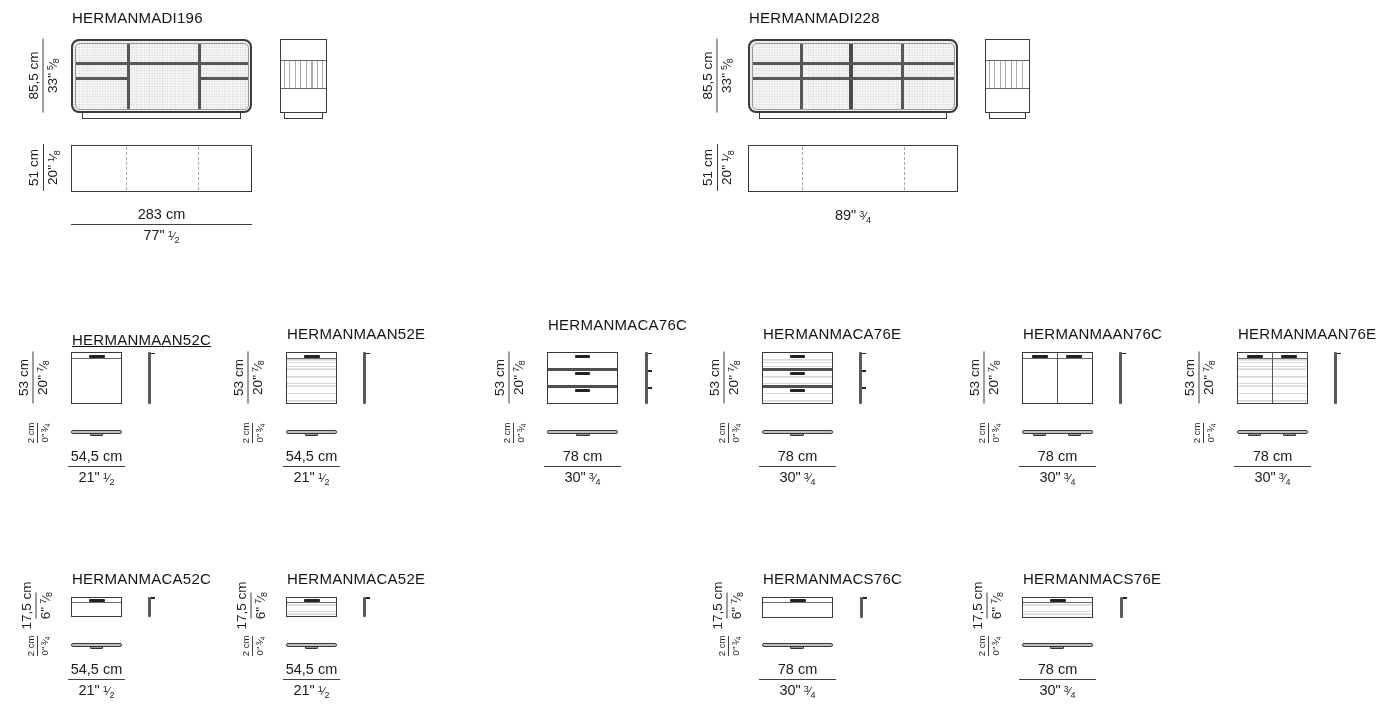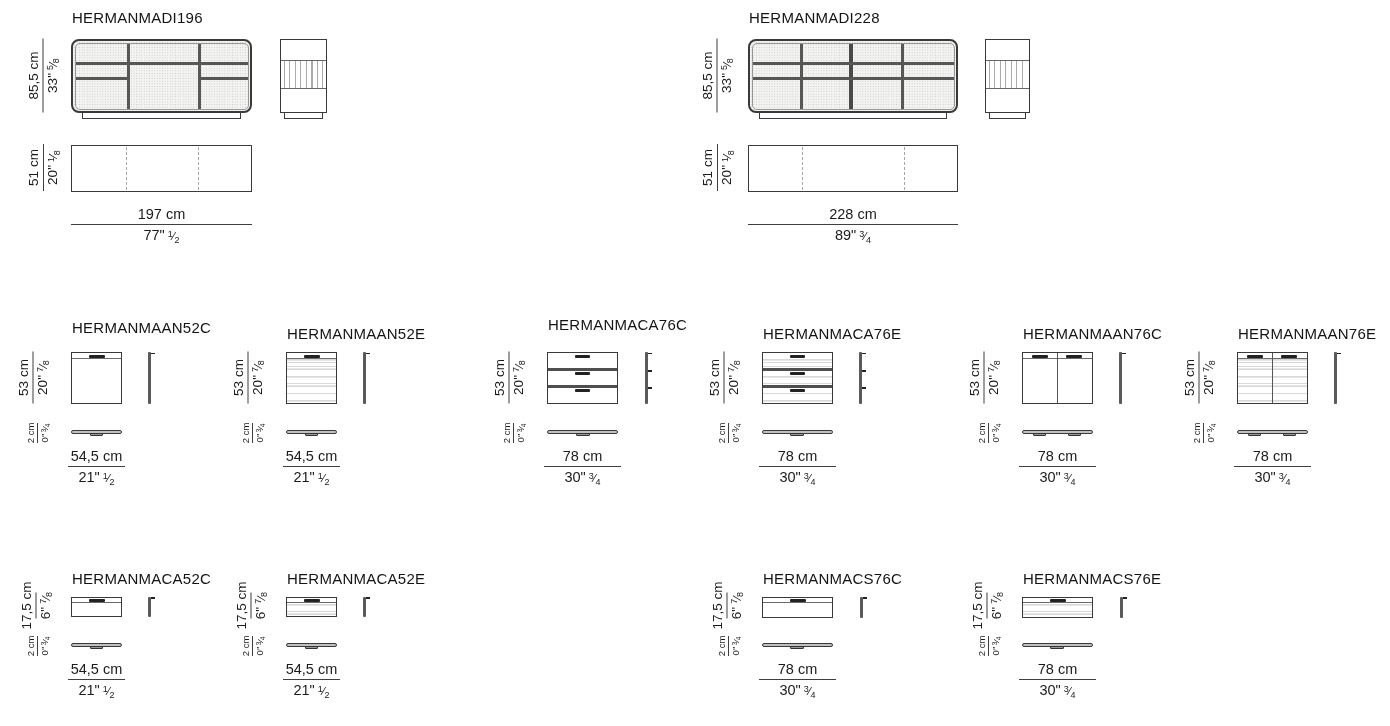--- a/index.html
+++ b/index.html
@@ -98,21 +98,21 @@
   <span class="bar" style="width:47px;"></span>
   <span class="t"><span>20"</span><span class="fr"><sup>1</sup><span class="sl"></span><sub>8</sub></span></span>
 </div>
 
 <div class="bigtop" style="left:71px; top:145px; width:181px; height:47px;">
   <div class="dash" style="left:54px;"></div>
   <div class="dash" style="left:126px;"></div>
 </div>
 
 <div class="wdim" style="left:71px; top:205px; width:181px;">
-  <span class="cmt">197 cm</span>
+  <span class="cmt">283 cm</span>
   <span class="int"><span>77"</span><span class="fr"><sup>1</sup><span class="sl"></span><sub>2</sub></span></span>
 </div>
 
 <div class="title" style="left:749px; top:9px;">HERMANMADI228</div>
 
 <div class="vdim" style="left:680px; top:58px; width:74px;">
   <span class="t">85,5 cm</span>
   <span class="bar" style="width:74px;"></span>
   <span class="t"><span>33"</span><span class="fr"><sup>5</sup><span class="sl"></span><sub>8</sub></span></span>
 </div>
@@ -138,25 +138,24 @@
   <span class="bar" style="width:47px;"></span>
   <span class="t"><span>20"</span><span class="fr"><sup>1</sup><span class="sl"></span><sub>8</sub></span></span>
 </div>
 
 <div class="bigtop" style="left:748px; top:145px; width:210px; height:47px;">
   <div class="dash" style="left:53px;"></div>
   <div class="dash" style="left:155px;"></div>
 </div>
 
 <div class="wdim" style="left:748px; top:205px; width:210px;">
-  <span class="cmt">228 cm</span>
   <span class="int"><span>89"</span><span class="fr"><sup>3</sup><span class="sl"></span><sub>4</sub></span></span>
 </div>
 
-<div class="title" style="left:72px; top:319px;">HERMANMAAN52C</div>
+<div class="title" style="left:72px; top:331px;text-decoration:underline;">HERMANMAAN52C</div>
 <div class="vdim" style="left:7px; top:360px; width:52px;">
   <span class="t">53 cm</span>
   <span class="bar" style="width:52px;"></span>
   <span class="t"><span>20"</span><span class="fr"><sup>7</sup><span class="sl"></span><sub>8</sub></span></span>
 </div>
 <div class="sf" style="left:71px; top:352px; width:51px; height:52px;">
   <div class="tl" style="top:5px;"></div>
   <div class="hd" style="left:17px; top:2px; width:16px;"></div>
 </div>
 <div class="ss" style="left:148px; top:352px; height:52px;">

